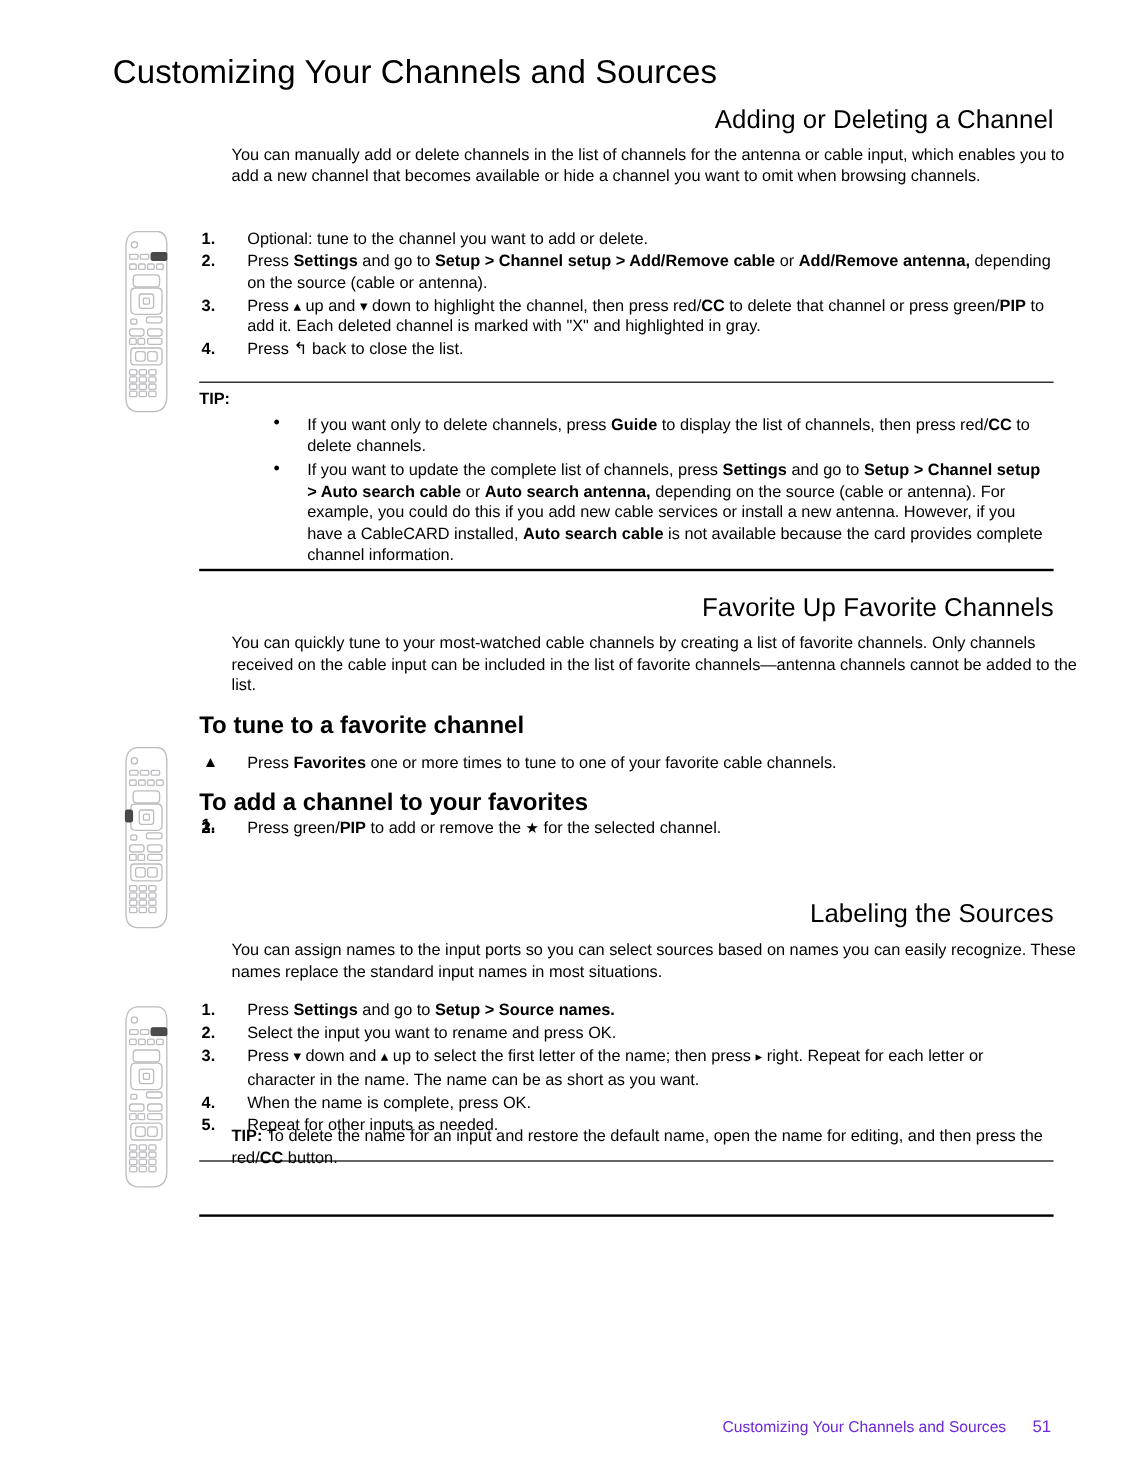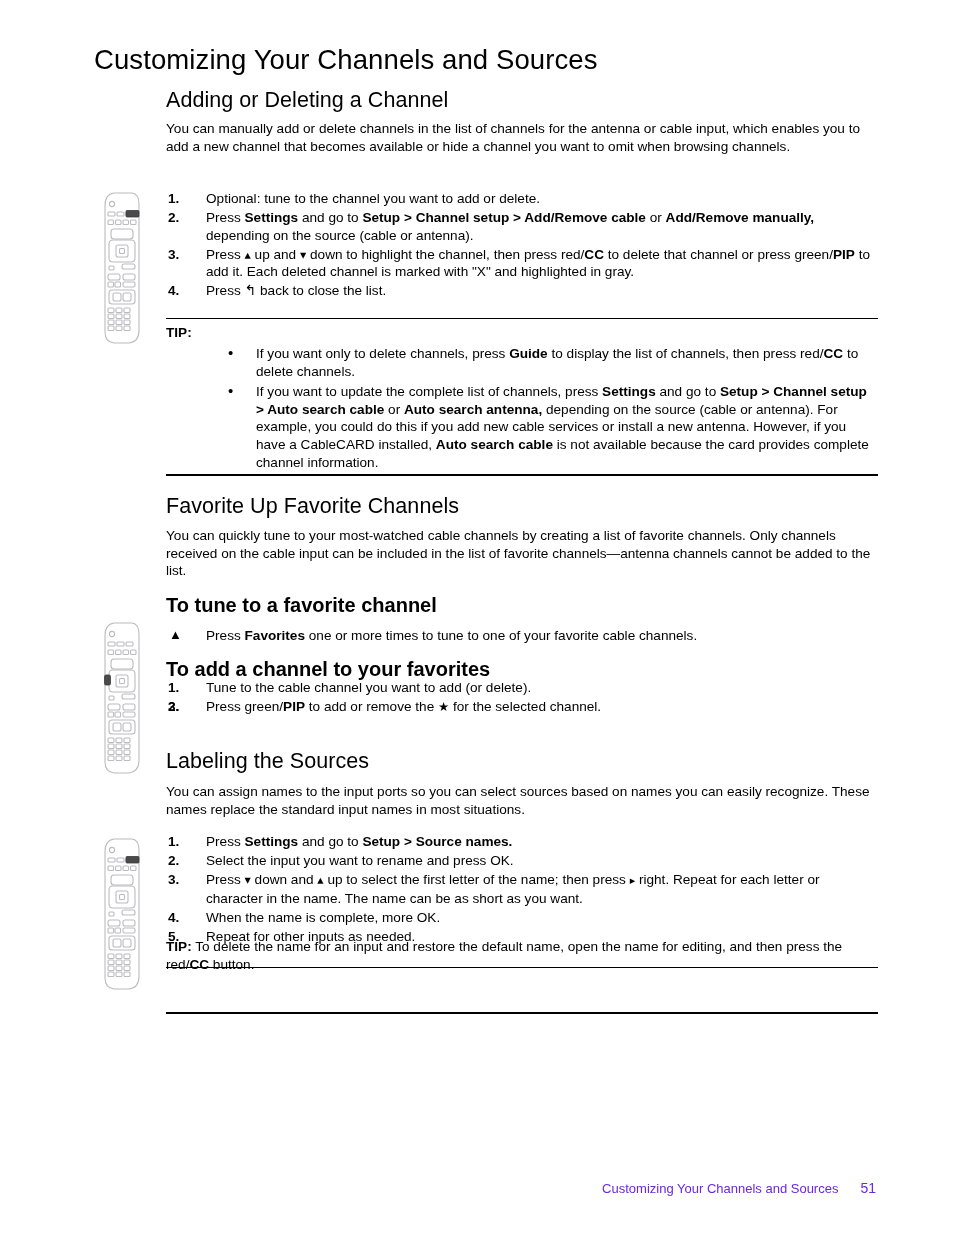--- a/index.html
+++ b/index.html
@@ -32,31 +32,33 @@
     font-weight: 400;
     letter-spacing: 0.1px;
     color: #000;
     white-space: nowrap;
   }
   .h2 {
     font-size: 21.5px;
     font-weight: 400;
     letter-spacing: 0.05px;
     color: #000;
+    text-align: right;
   }
   .h3 {
     font-size: 20px;
     font-weight: bold;
     color: #000;
   }
   .body-text {
     font-size: 13.6px;
     line-height: 17.6px;
     color: #000;
     text-align: left;
+    margin-left: 27px;
   }
 
   
   .col {
     position: absolute;
     left: 166px;
     width: 712px;
   }
 
   
@@ -215,21 +217,21 @@
 
   <div class="col body-text" style="top:120px;">You can manually add or delete channels in the list of channels for the antenna or cable input, which enables you to add a new channel that becomes available or hide a channel you want to omit when browsing channels.</div>
 
   <ol class="col steps" style="top:190px;">
     <li class="step">
       <span class="num">1.</span>
       <span>Optional: tune to the channel you want to add or delete.</span>
     </li>
     <li class="step">
       <span class="num">2.</span>
-      <span>Press <b>Settings</b> and go to <b>Setup &gt; Channel setup &gt; Add/Remove cable</b> or <b>Add/Remove manually,</b> depending on the source (cable or antenna).</span>
+      <span>Press <b>Settings</b> and go to <b>Setup &gt; Channel setup &gt; Add/Remove cable</b> or <b>Add/Remove antenna,</b> depending on the source (cable or antenna).</span>
     </li>
     <li class="step">
       <span class="num">3.</span>
       <span>Press <span class="glyph">▴</span> up and <span class="glyph">▾</span> down to highlight the channel, then press red/<b>CC</b> to delete that channel or press green/<b>PIP</b> to add it. Each deleted channel is marked with "X" and highlighted in gray.</span>
     </li>
     <li class="step">
       <span class="num">4.</span>
       <span>Press <span class="arrow-back">↰</span> back to close the list.</span>
     </li>
   </ol>
@@ -304,21 +306,20 @@
       <span class="tri">▲</span>
       <span>Press <b>Favorites</b> one or more times to tune to one of your favorite cable channels.</span>
     </li>
   </ul>
 
   <div class="col h3" style="top:658px;">To add a channel to your favorites</div>
 
   <ol class="col steps" style="top:679px;">
     <li class="step">
       <span class="num">1.</span>
-      <span>Tune to the cable channel you want to add (or delete).</span>
     </li>
     <li class="step">
       <span class="num">2.</span>
     </li>
     <li class="step">
       <span class="num">3.</span>
       <span>Press green/<b>PIP</b> to add or remove the <span class="star">★</span> for the selected channel.</span>
     </li>
   </ol>
 
@@ -377,21 +378,21 @@
     <li class="step">
       <span class="num">2.</span>
       <span>Select the input you want to rename and press OK.</span>
     </li>
     <li class="step">
       <span class="num">3.</span>
       <span>Press <span class="glyph">▾</span> down and <span class="glyph">▴</span> up to select the first letter of the name; then press <span class="arrow-right">▸</span> right. Repeat for each letter or character in the name. The name can be as short as you want.</span>
     </li>
     <li class="step">
       <span class="num">4.</span>
-      <span>When the name is complete, more OK.</span>
+      <span>When the name is complete, press OK.</span>
     </li>
     <li class="step">
       <span class="num">5.</span>
       <span>Repeat for other inputs as needed.</span>
     </li>
   </ol>
 
   <div class="rule-thin" style="top:967px;"></div>
 
   <div class="col body-text" style="top:938px;">

